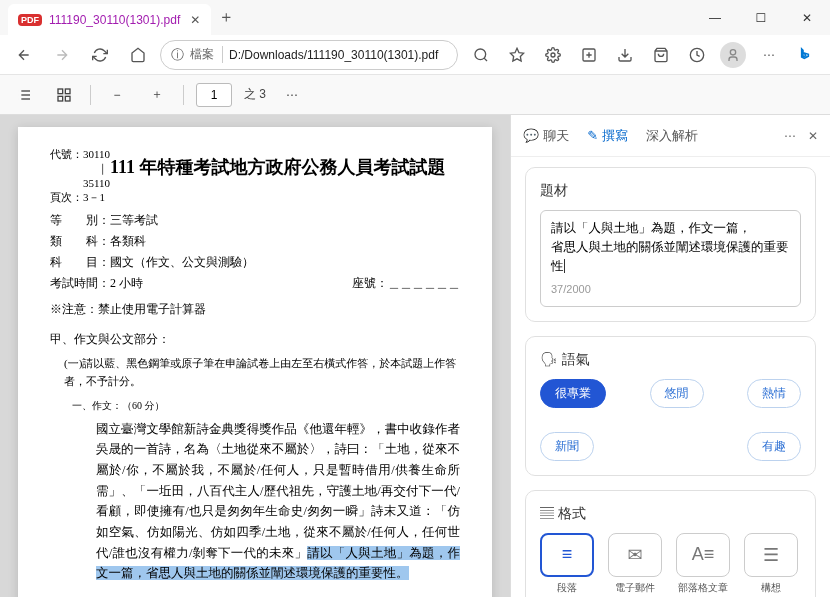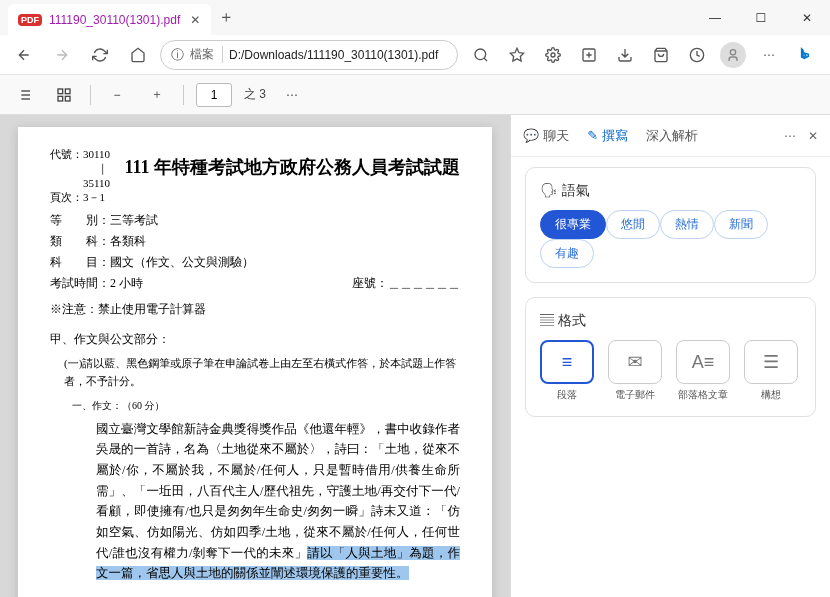--- a/index.html
+++ b/index.html
@@ -33,21 +33,21 @@
     .pdf-tool { width: 28px; height: 28px; display: flex; align-items: center; justify-content: center; cursor: pointer; color: #444; border-radius: 4px; }
     .divider { width: 1px; height: 20px; background: #ccc; }
     .page-input { width: 36px; height: 24px; text-align: center; border: 1px solid #bbb; border-radius: 3px; font-size: 12px; }
     .page-total { color: #444; font-size: 12px; }
     
     
     .main { display: flex; height: calc(100% - 115px); }
     .pdf-viewer { flex: 1; background: #d8d8d8; overflow: auto; padding: 12px 18px; }
     .pdf-page { background: #fff; padding: 20px 32px; font-family: "PMingLiU", "SimSun", serif; font-size: 13px; line-height: 1.65; color: #000; box-shadow: 0 2px 10px rgba(0,0,0,0.15); min-height: 560px; }
     .code-block { font-size: 11px; line-height: 1.3; margin-bottom: 6px; }
-    .doc-title { text-align: right; font-size: 18px; font-weight: bold; margin: 6px 0 14px 0; }
+    .doc-title { text-align: left; font-size: 18px; font-weight: bold; margin: 6px 0 14px 0; }
     .info-line { font-size: 12px; margin: 1px 0; }
     .seat { float: right; font-size: 12px; }
     .section-head { font-size: 12px; margin: 10px 0 4px 0; }
     .notes { font-size: 11px; padding-left: 14px; }
     .body-text { font-size: 12.5px; text-align: justify; padding-left: 46px; }
     .highlight { background: #9fc7ee; }
     .subsection { font-size: 10px; margin: 8px 0 4px 22px; }
     
     
     .side-panel { width: 320px; background: #fff; border-left: 1px solid #ddd; display: flex; flex-direction: column; }
@@ -55,21 +55,21 @@
     .panel-tab { display: flex; align-items: center; gap: 4px; font-size: 13px; color: #555; cursor: pointer; }
     .panel-tab.active { color: #0066cc; font-weight: 500; }
     .panel-tabs-right { margin-left: auto; display: flex; gap: 12px; }
     .panel-body { flex: 1; overflow: auto; padding: 10px 14px; }
     .card { border: 1px solid #e0e0e0; border-radius: 10px; padding: 14px 14px; margin-bottom: 14px; }
     .card-title { font-size: 14px; color: #333; margin-bottom: 10px; font-weight: 500; }
     .topic-box { border: 1px solid #ccc; border-radius: 6px; padding: 8px 10px; font-size: 12.5px; line-height: 1.5; }
     .topic-text { min-height: 40px; }
     .cursor { display: inline-block; width: 1px; height: 14px; background: #333; vertical-align: middle; }
     .char-count { color: #999; font-size: 11px; margin-top: 6px; }
-    .tone-row { display: flex; gap: 0; flex-wrap: wrap; }
+    .tone-row { display: flex; gap: 24px; flex-wrap: wrap; justify-content: space-between; }
     .pill { border: 1px solid #bcd2ee; color: #2b6fd4; padding: 5px 14px; border-radius: 18px; font-size: 12px; cursor: pointer; background: #fff; }
     .pill.active { background: #2256d4; color: #fff; border-color: #2256d4; }
     .format-row { display: flex; gap: 14px; text-align: center; }
     .format-opt { flex: 0 0 auto; cursor: pointer; }
     .format-icon { width: 54px; height: 44px; border: 1px solid #ccc; border-radius: 8px; display: flex; align-items: center; justify-content: center; color: #777; font-size: 18px; margin-bottom: 4px; }
     .format-icon.active { border: 2px solid #2256d4; color: #2256d4; }
     .format-label { font-size: 10px; color: #555; text-align: center; }
     
     svg { width: 16px; height: 16px; }
   </style>
@@ -242,20 +242,28 @@
       <div class="panel-tab">
           <span>深入解析</span>
         </div>
       <div class="panel-tabs-right">
         <div style="cursor:pointer;color:#666;">⋯</div>
         <div style="cursor:pointer;color:#666;">✕</div>
       </div>
     </div>
     <div class="panel-body">
       <div class="card">
+        <div class="card-title">題材</div>
+        <div class="topic-box">
+          <div class="topic-text"><span style="white-space:pre-wrap;">請以「人與土地」為題，作文一篇，
+省思人與土地的關係並闡述環境保護的重要性</span><span class="cursor"></span></div>
+          <div class="char-count">37/2000</div>
+        </div>
+      </div>
+      <div class="card">
         <div class="card-title">🗣 <span>語氣</span></div>
         <div class="tone-row">
           <div class="pill active">很專業</div>
           <div class="pill">悠閒</div>
           <div class="pill">熱情</div>
           <div class="pill">新聞</div>
           <div class="pill">有趣</div>
         </div>
       </div>
       <div class="card">

